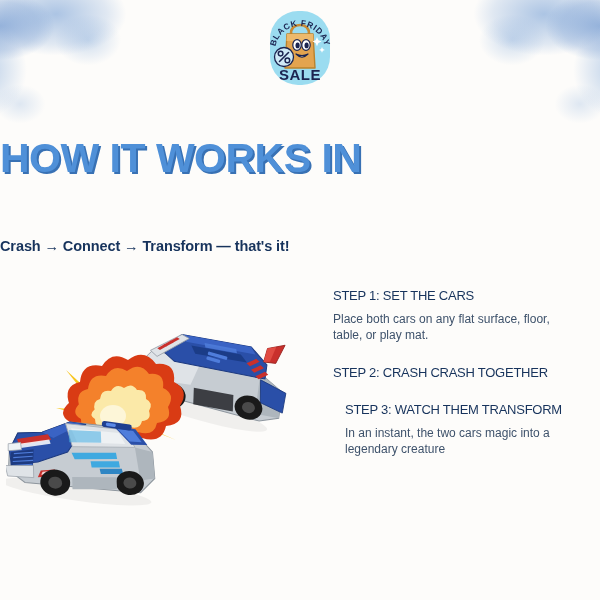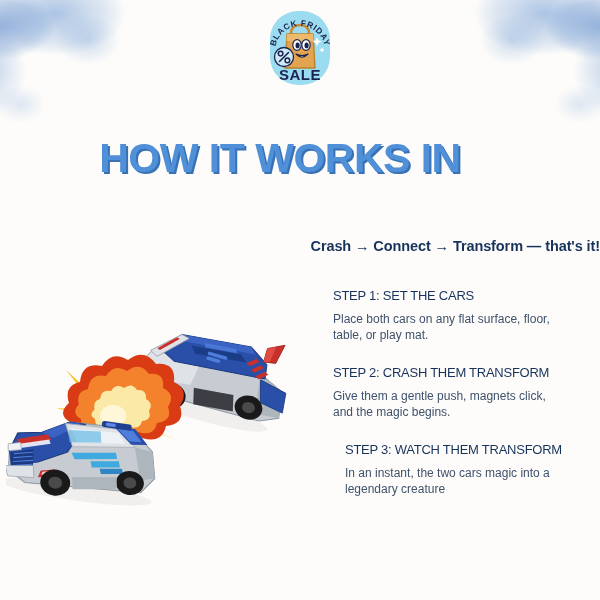--- a/index.html
+++ b/index.html
@@ -60,39 +60,39 @@
     left: 50%;
     transform: translateX(-50%);
     width: 70px;
     height: 80px;
   }
 
   
   #headline {
     position: absolute;
     top: 136px;
-    left: 16px;
+    left: 0;
     width: 528px;
-    text-align: center;
+    text-align: left;
   }
   .title-line {
     font-size: 41px;
     font-weight: bold;
     letter-spacing: -0.5px;
     line-height: 44px;
     color: #4f90d8;
     text-shadow: 2px 2px 0 #3871b4;
     white-space: nowrap;
   }
   #subtitle {
     position: absolute;
     top: 238px;
     left: 0;
     width: 600px;
-    text-align: right;
+    text-align: left;
     font-size: 14.5px;
     font-weight: bold;
     color: #17335c;
     letter-spacing: -0.1px;
     white-space: nowrap;
   }
 
   
   #steps {
     position: absolute;
@@ -174,22 +174,21 @@
   </div>
 
   <div id="subtitle">Crash → Connect → Transform — that's it!</div>
 
   <div id="steps">
     <div class="step">
       <div class="step-title">STEP 1: SET THE CARS</div>
       <div class="step-body">Place both cars on any flat surface, floor, table, or play mat.</div>
     </div>
     <div class="step">
-      <div class="step-title">STEP 2: CRASH THEM TRANSFORM</div>
-      <div class="step-body">Give them a gentle push, magnets click, and the magic begins.</div>
+      <div class="step-title">STEP 2: CRASH CRASH TOGETHER</div>
     </div>
     <div class="step">
       <div class="step-title">STEP 3: WATCH THEM TRANSFORM</div>
       <div class="step-body">In an instant, the two cars magic into a legendary creature</div>
     </div>
   </div>
 
   <div id="scene">
     <svg viewBox="0 0 312 215" width="312" height="215" aria-hidden="true">
 

